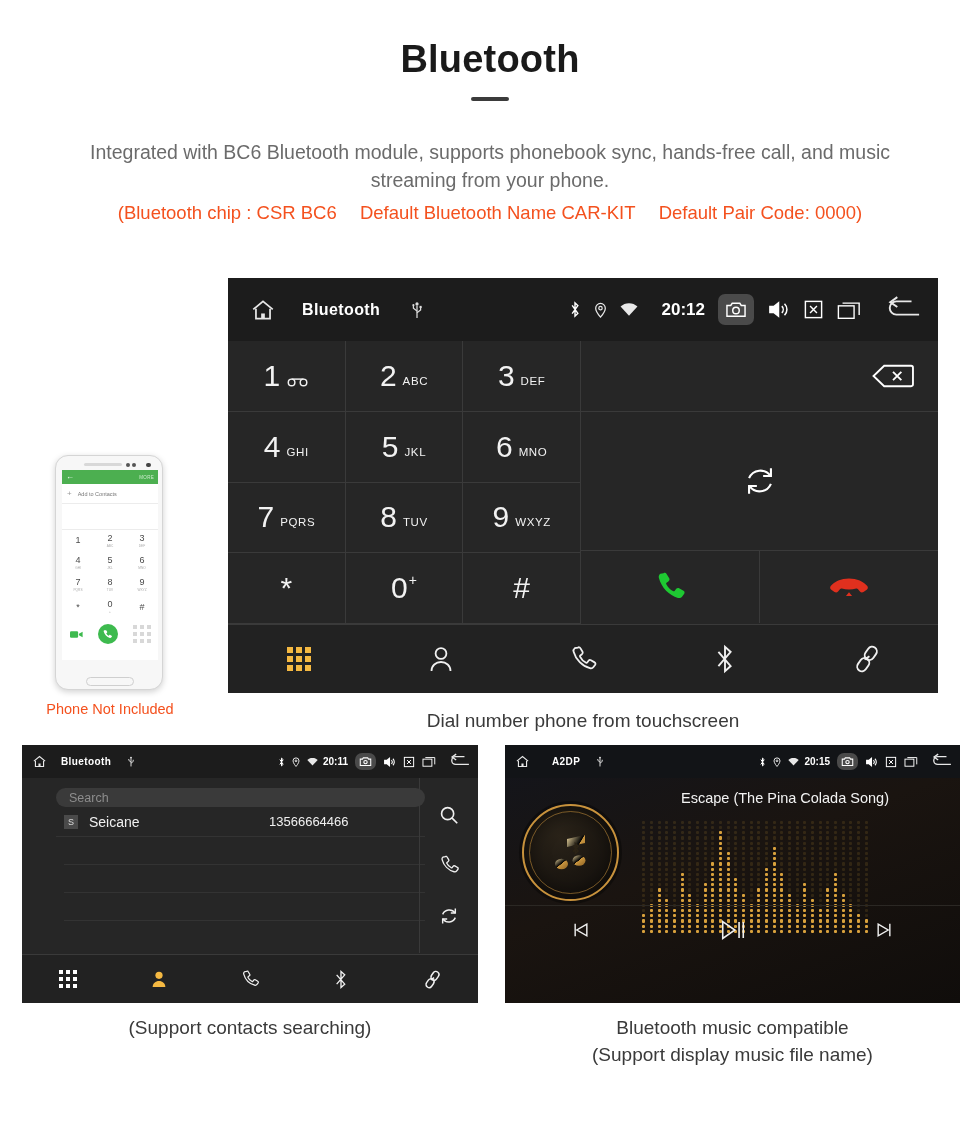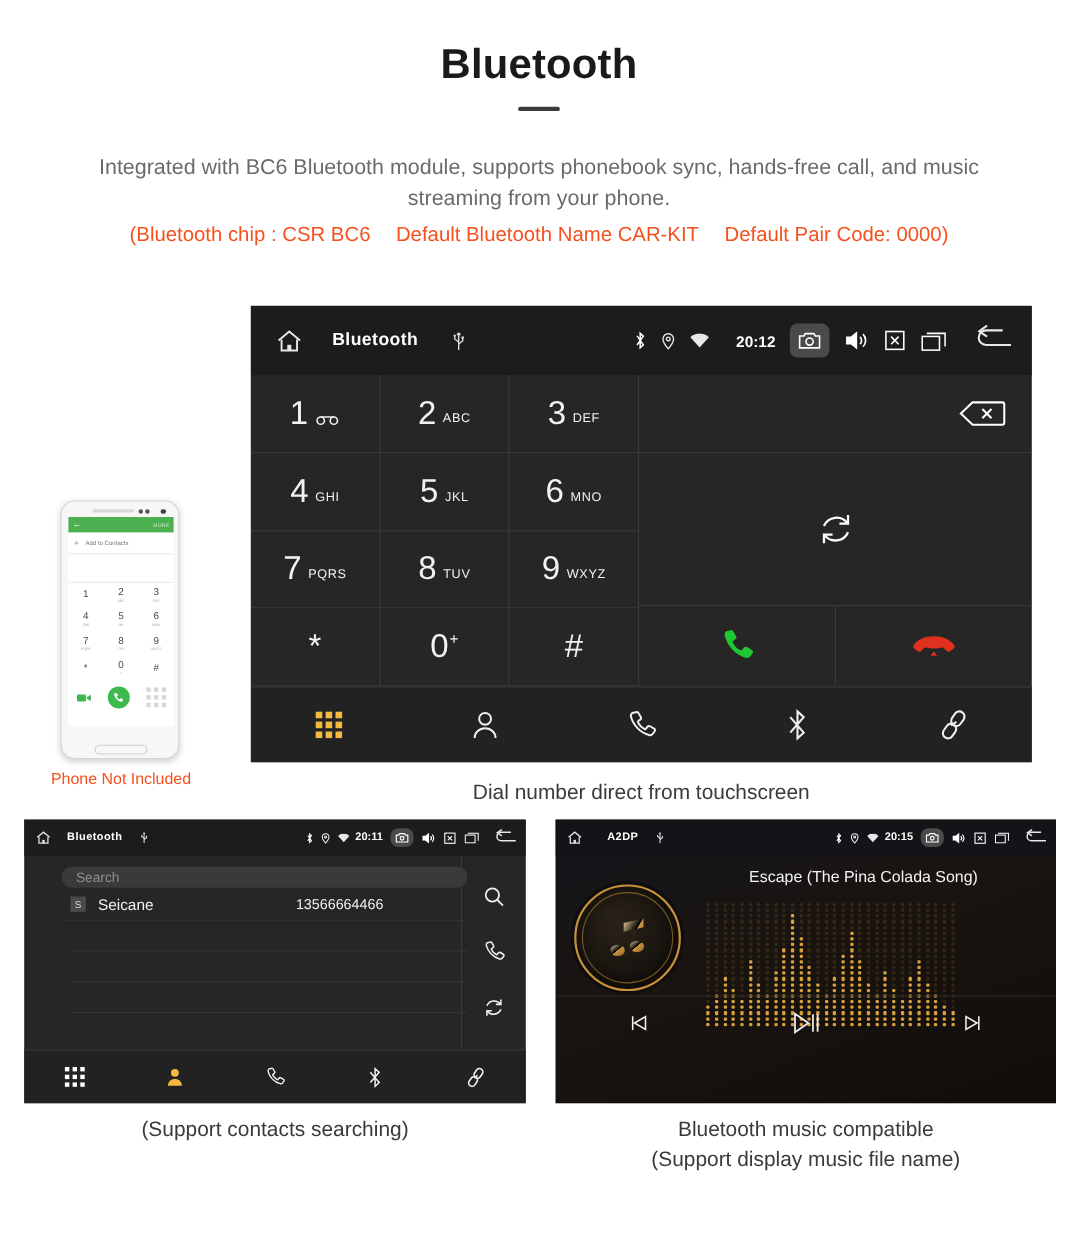--- a/index.html
+++ b/index.html
@@ -44,21 +44,21 @@
   .ico { display:inline-flex; align-items:center; justify-content:center; }
   .ico svg { display:block; }
   .cam-hl { background:#4a4a4a; border-radius:7px; }
 
   
   #dialer { left:228px; top:278px; width:710px; height:415px; }
   #dialer .hu-bar { height:63px; padding:0 17px 0 22px; font-size:15.5px; }
   #dialer .hu-title { margin-left:26px; font-size:16px; }
   #dialer .usb { margin-left:30px; }
   #dialer .statusgrp > * { margin-left:13px; }
-  #dialer .clock { font-size:14px; font-weight:bold; margin-left:24px; }
+  #dialer .clock { font-size:17px; font-weight:bold; margin-left:24px; }
   #dialer .cam-hl { padding:6px 7px; margin-left:13px; }
   #dialer .navgrp > * { margin-left:24px; }
   .dial-body { position:relative; width:100%; height:283px; }
   .keypad {
     position:absolute; left:0; top:0; width:353px; height:283px;
     display:grid; grid-template-columns:repeat(3,1fr); grid-template-rows:repeat(4,1fr);
   }
   .key {
     border-right:1px solid #3a3a3a; border-bottom:1px solid #3a3a3a;
     display:flex; align-items:center; justify-content:center;
@@ -532,21 +532,21 @@
               <i></i>
               <i></i>
             </span>
         </div>
       </div>
       <div class="ph-home"></div>
     </div>
   </div>
   <div class="ph-caption">Phone Not Included</div>
 
-  <div class="cap" id="cap-dialer">Dial number direct from touchscreen</div>
+  <div class="cap" id="cap-dialer">Dial number phone from touchscreen</div>
 
   <div class="hu" id="book">
     <div class="hu-bar">
       <span class="ico">
         <svg width="15" height="15" viewBox="0 0 24 24" fill="none" stroke="#e8e8e8" stroke-width="1.8">
           <path d="M3 11.5 12 4l9 7.5"></path>
             <path d="M5.5 10.8V20h13v-9.2"></path>
           <rect x="10.3" y="15.2" width="3.4" height="4.8" fill="#e8e8e8" stroke="none"></rect>
         </svg>
       </span>

